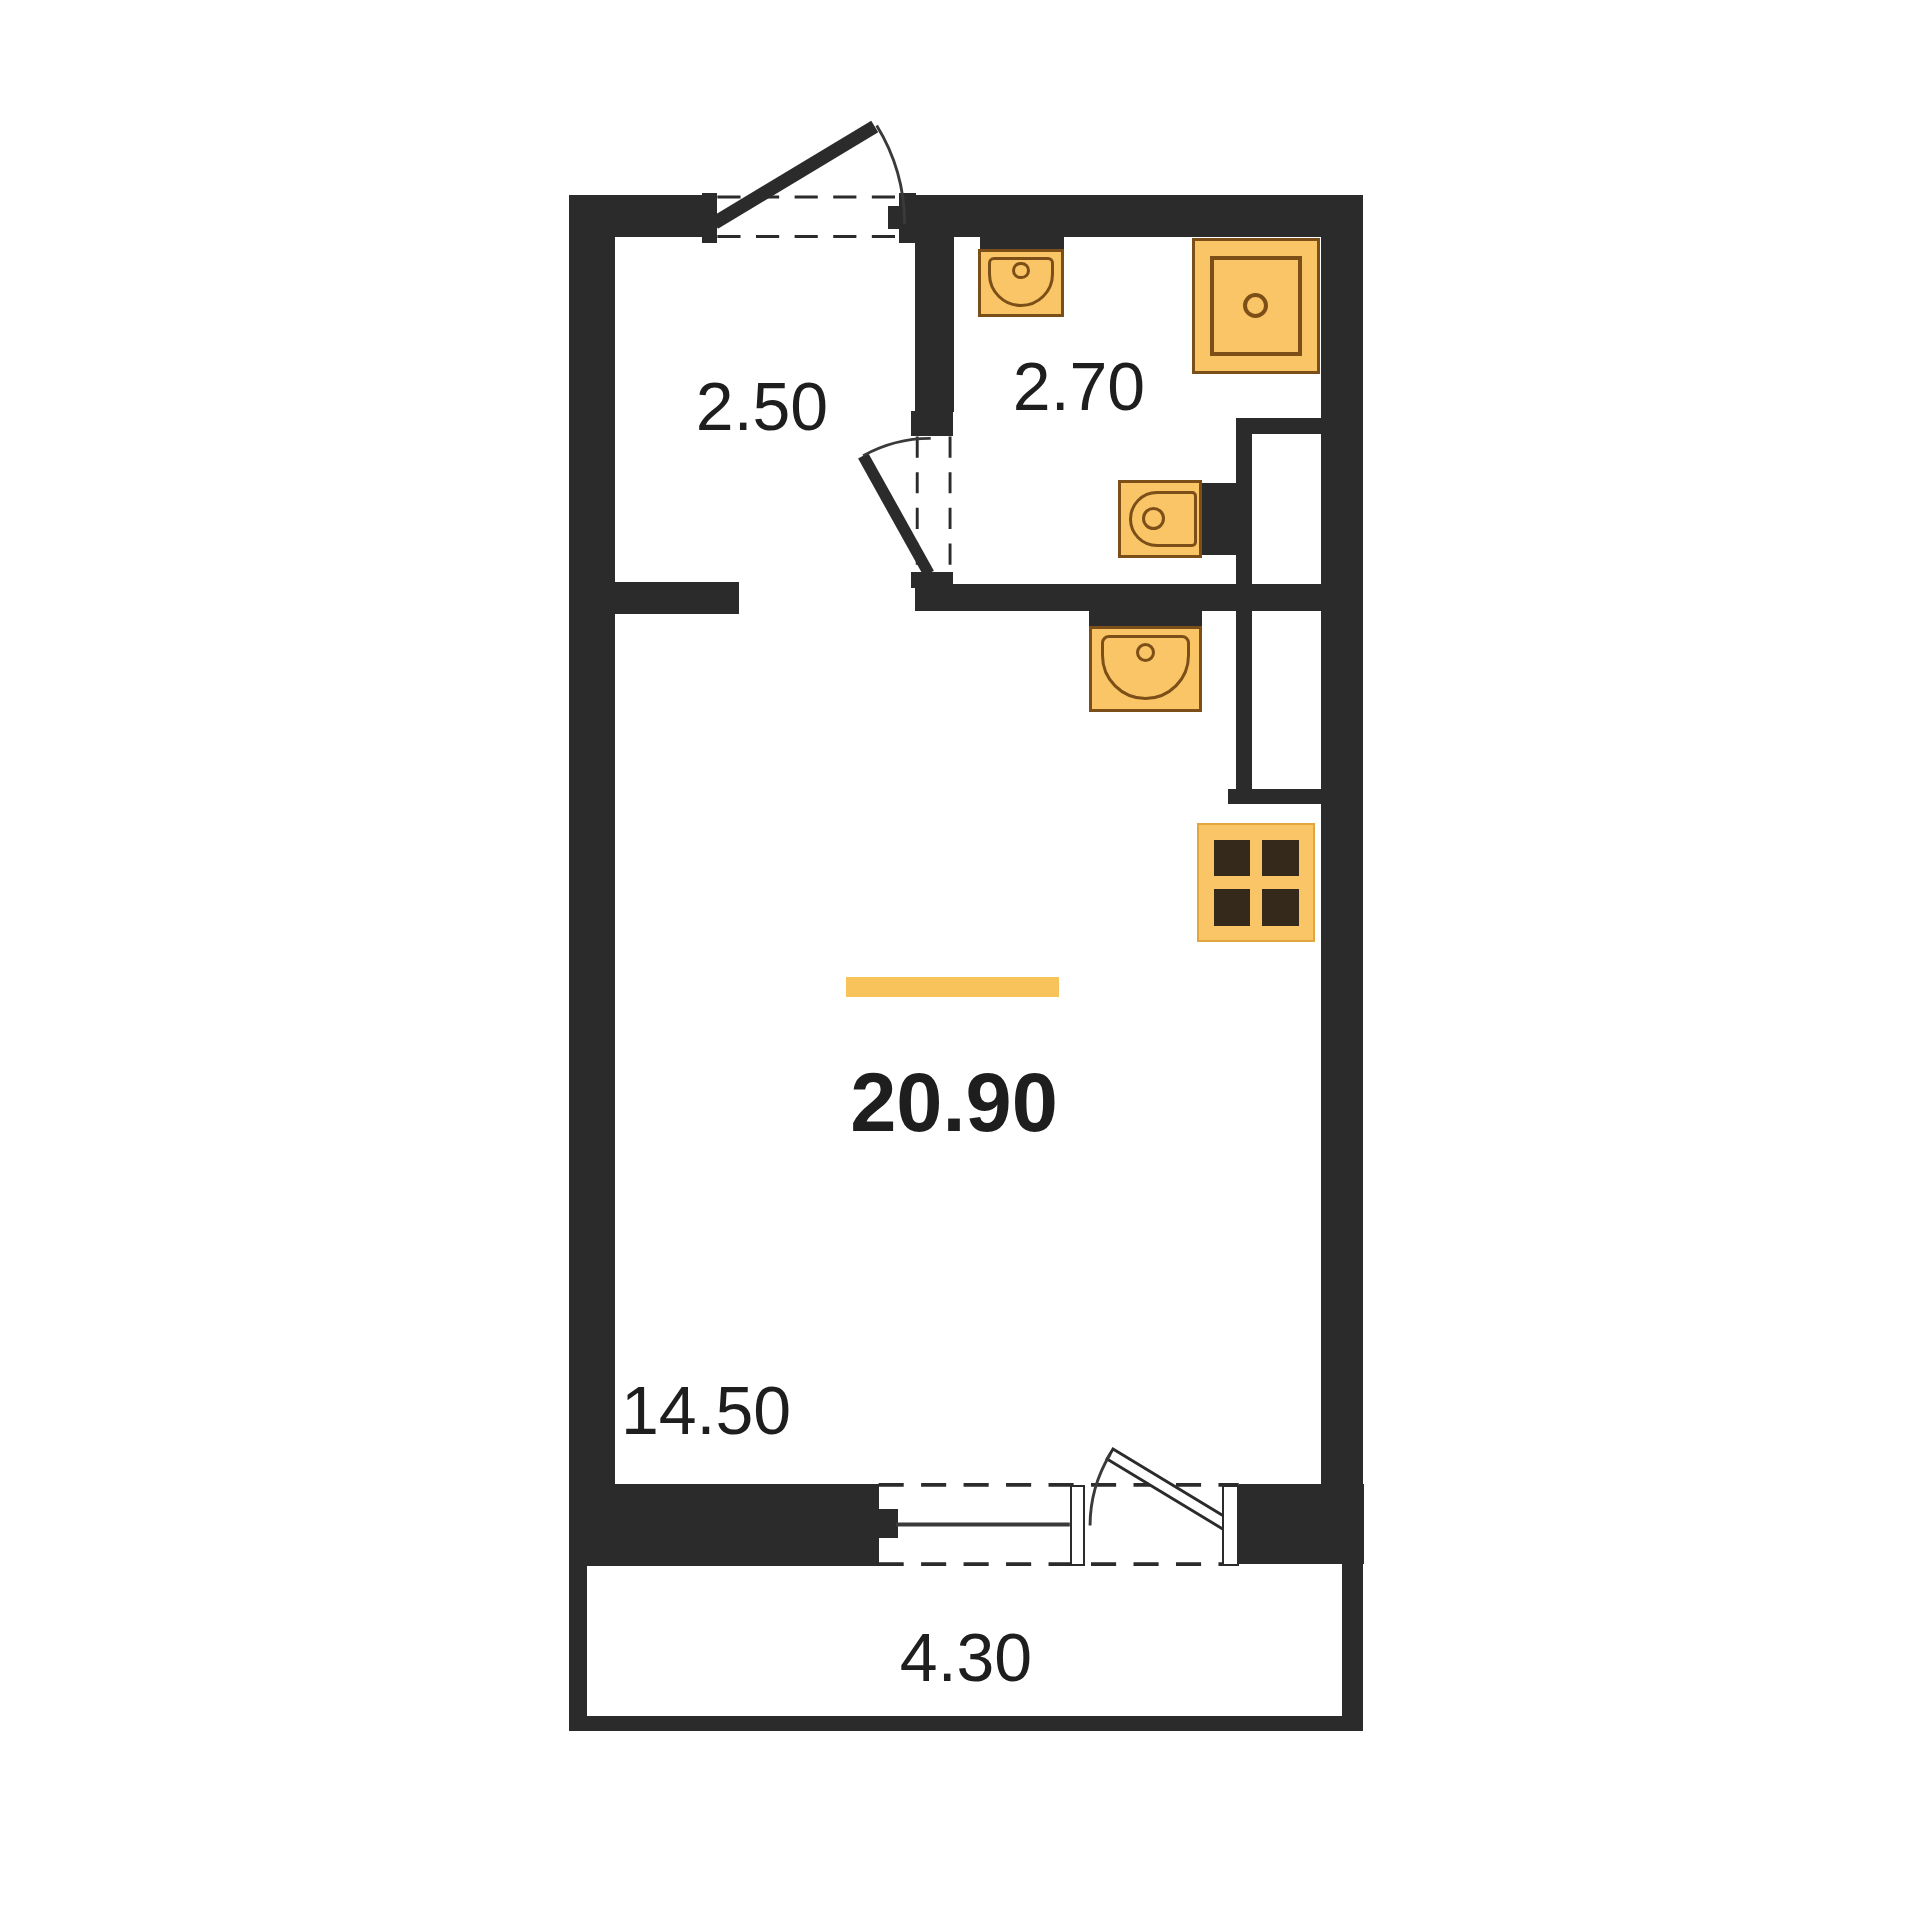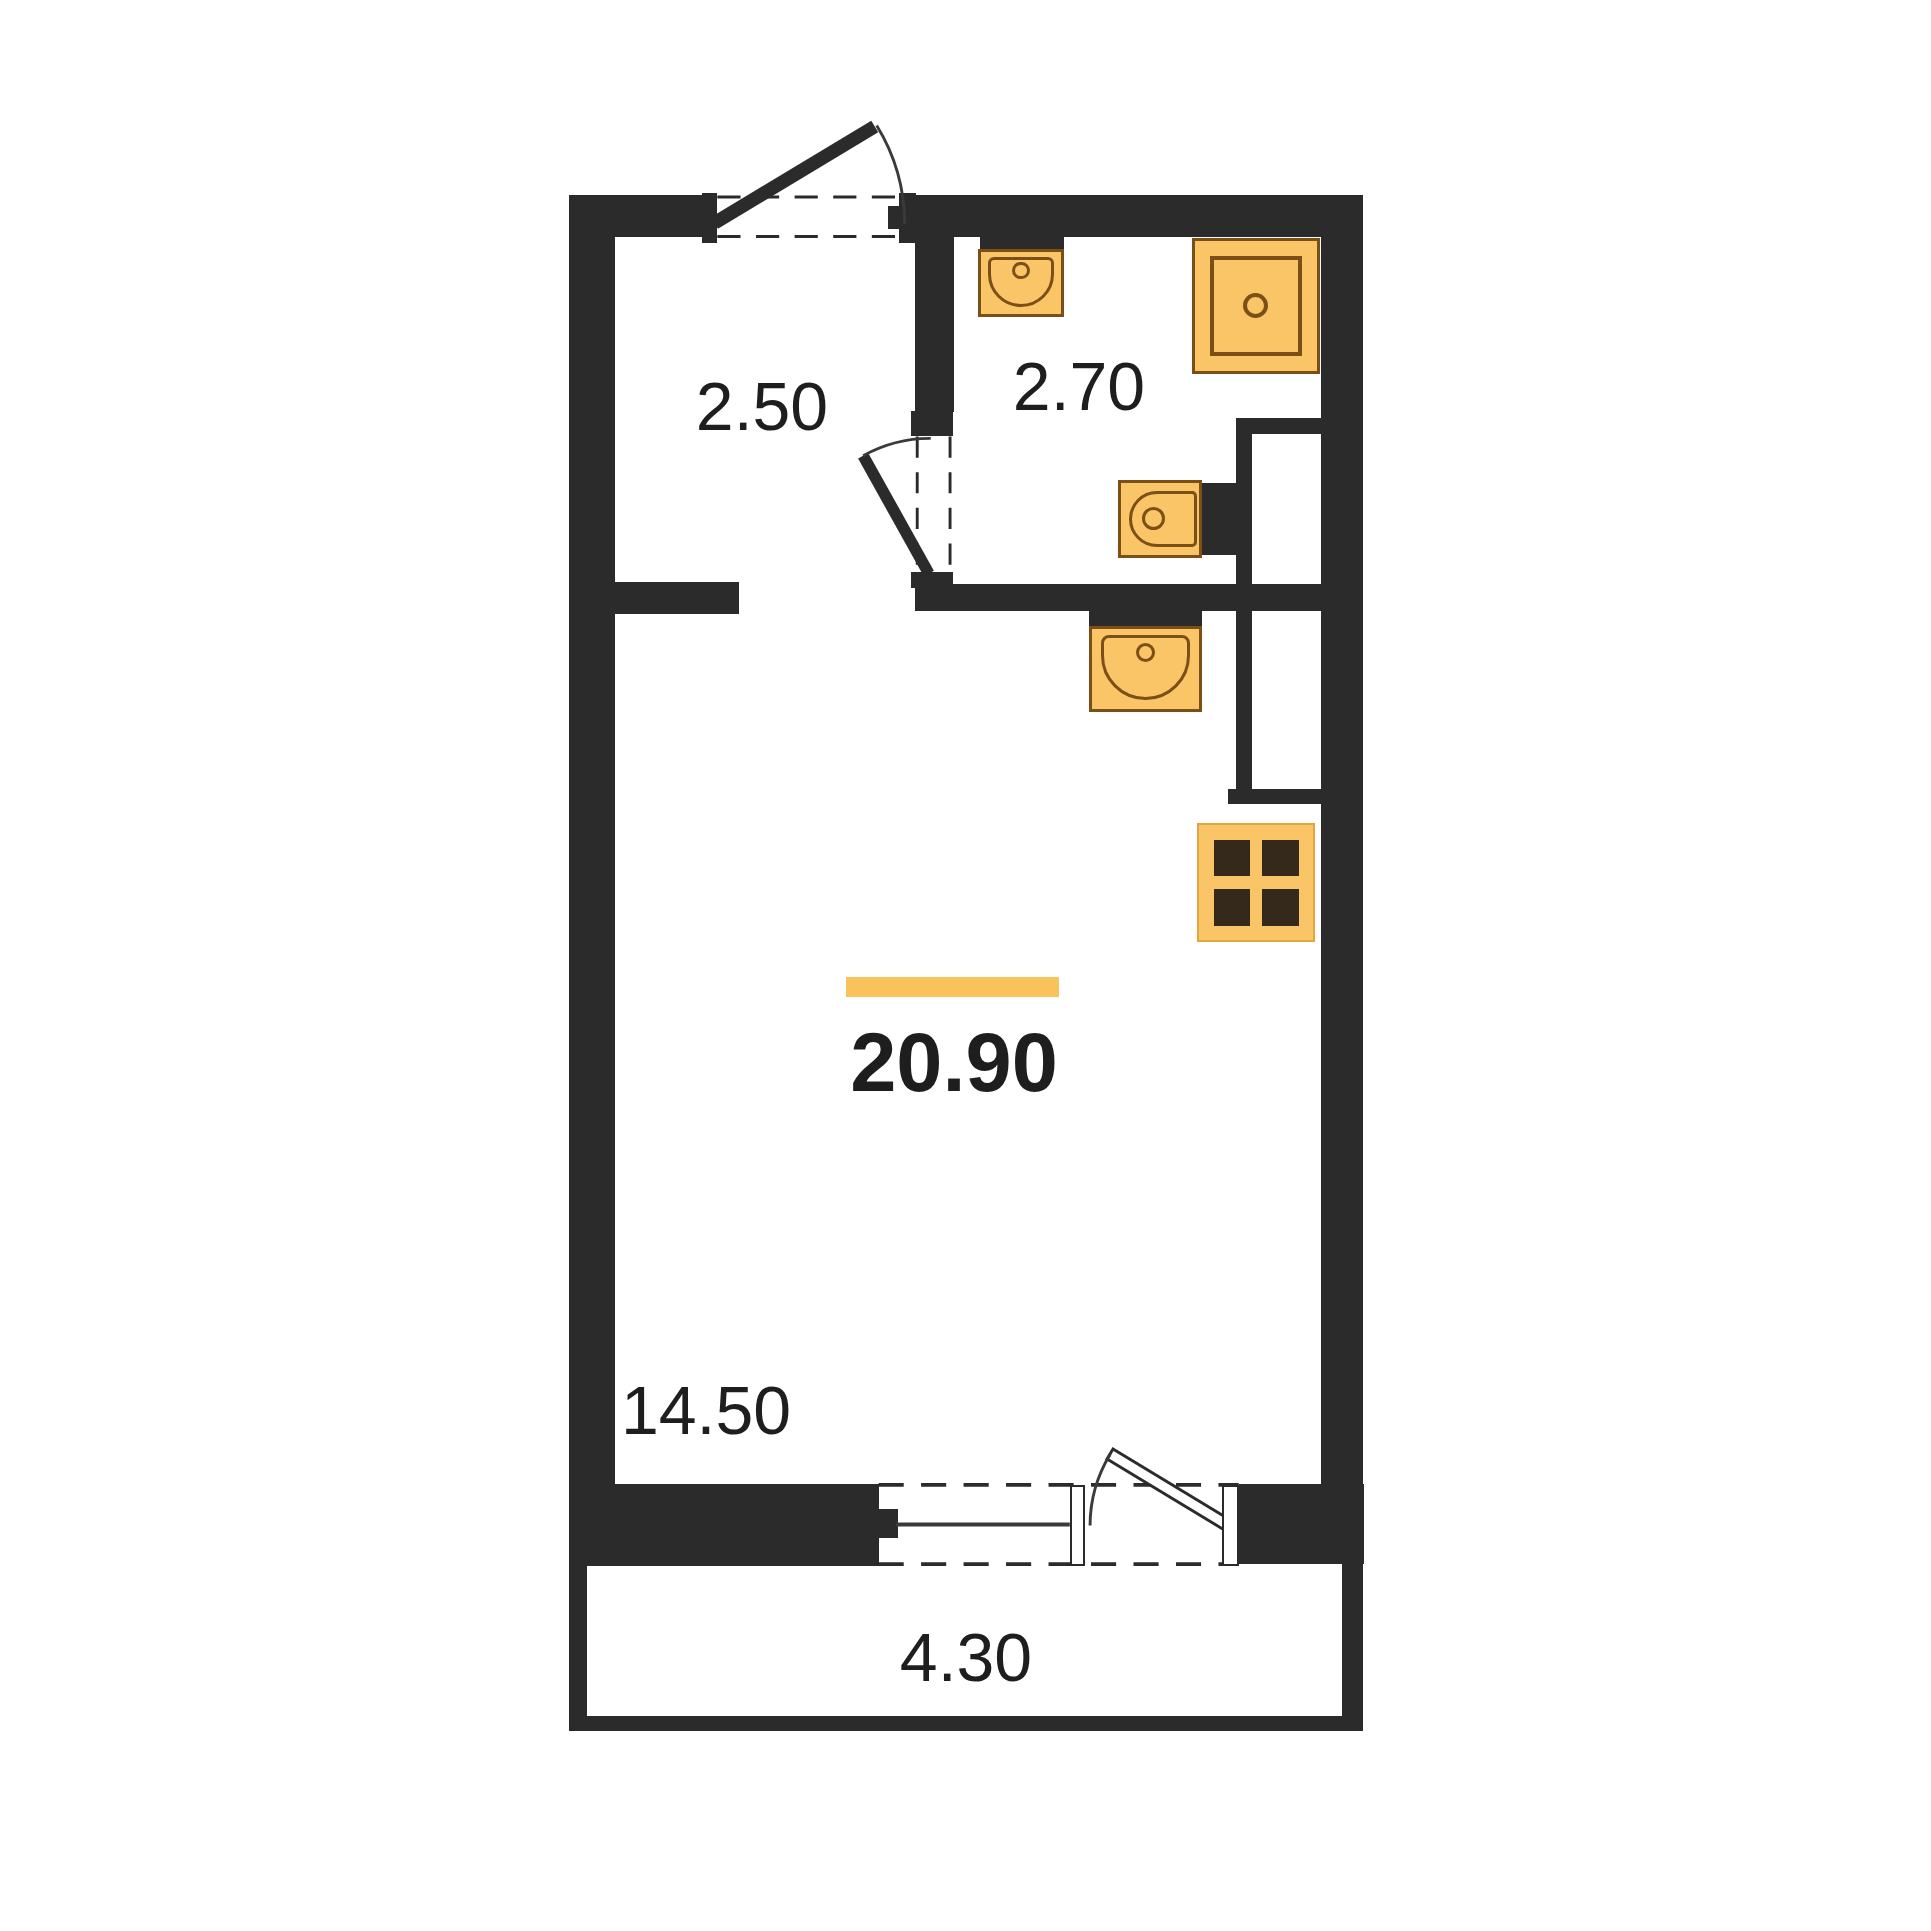--- a/index.html
+++ b/index.html
@@ -21,21 +21,21 @@
   .fx{position:absolute;background:var(--fixture);border:3.9px solid var(--fixtureBorder);box-sizing:border-box;z-index:12;}
   .bowl{position:absolute;border:3.9px solid var(--fixtureBorder);box-sizing:border-box;}
   .tap{position:absolute;border:3.9px solid var(--fixtureBorder);border-radius:50%;background:var(--fixture);box-sizing:border-box;}
   .shower-inner{position:absolute;left:15.4px;top:15.4px;right:15.4px;bottom:15.4px;border:4.8px solid var(--fixtureBorder);box-sizing:border-box;}
   .shower-drain{position:absolute;left:50%;top:50%;width:25px;height:25px;margin:-12.6px 0 0 -12.6px;border:4.8px solid var(--fixtureBorder);border-radius:50%;box-sizing:border-box;}
   .stove{position:absolute;background:var(--fixture);border:2.9px solid var(--stoveBorder);box-sizing:border-box;z-index:12;
          display:grid;grid-template-columns:1fr 1fr;grid-template-rows:1fr 1fr;gap:12.6px;padding:14.5px;}
   .burner{background:var(--burner);}
   svg.overlay{position:absolute;left:0;top:0;z-index:14;}
   .lbl{position:absolute;transform:translate(-50%,-50%);font-size:68px;color:var(--ink);z-index:50;white-space:nowrap;}
-  .lbl.total{font-weight:bold;font-size:83px;}
+  .lbl.total{font-weight:bold;font-size:83px;margin-top:40px;}
   .accent-bar{position:absolute;left:846px;top:977px;width:213px;height:20px;background:var(--accent);z-index:8;}
   .wm{position:absolute;left:135px;top:906px;font-family:"DejaVu Sans",sans-serif;
       font-size:131px;line-height:1;letter-spacing:11.6px;color:var(--wm);white-space:nowrap;z-index:40;}
 </style>
 </head>
 <body>
 
 <div class="plan">
 
   <div class="w" style="left:569px;top:195px;width:148px;height:42px;"></div>

